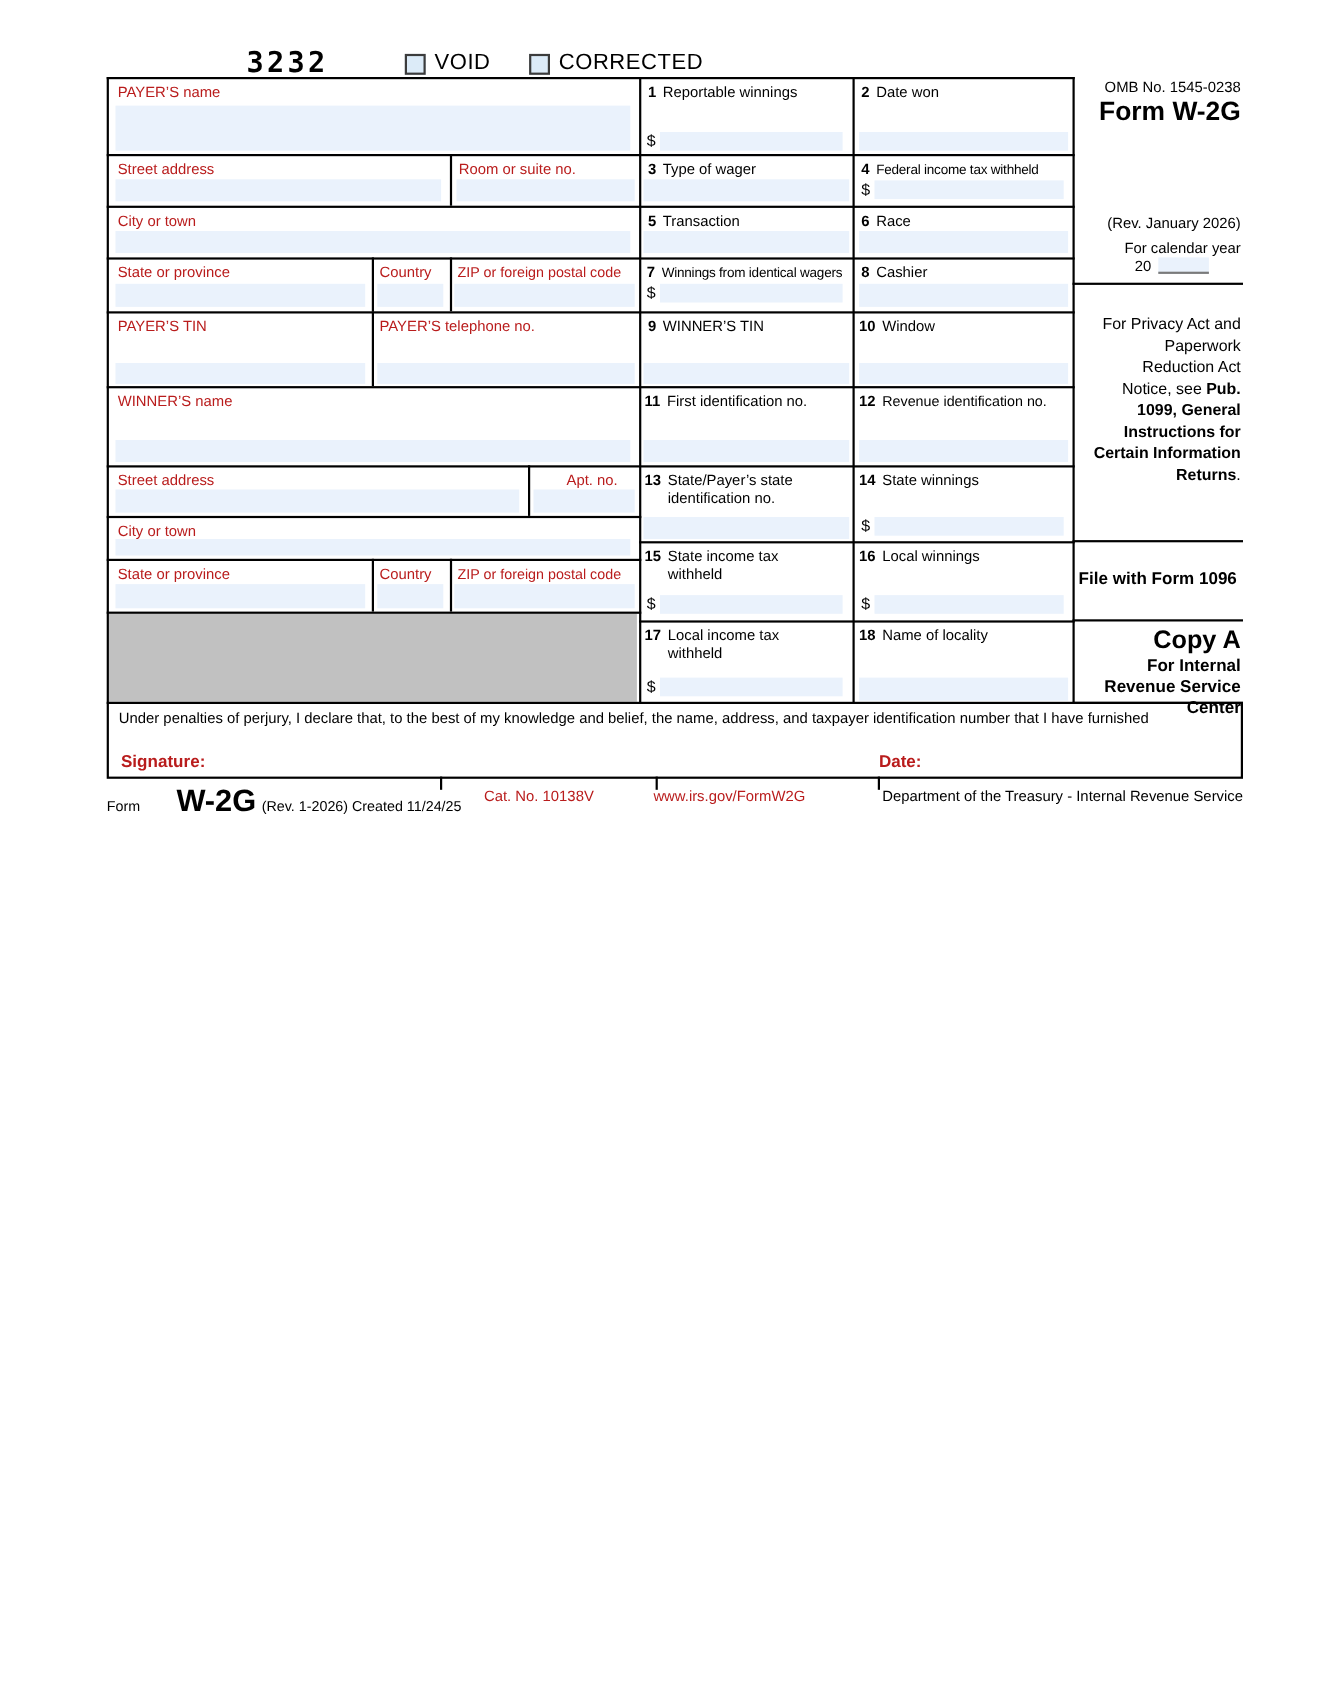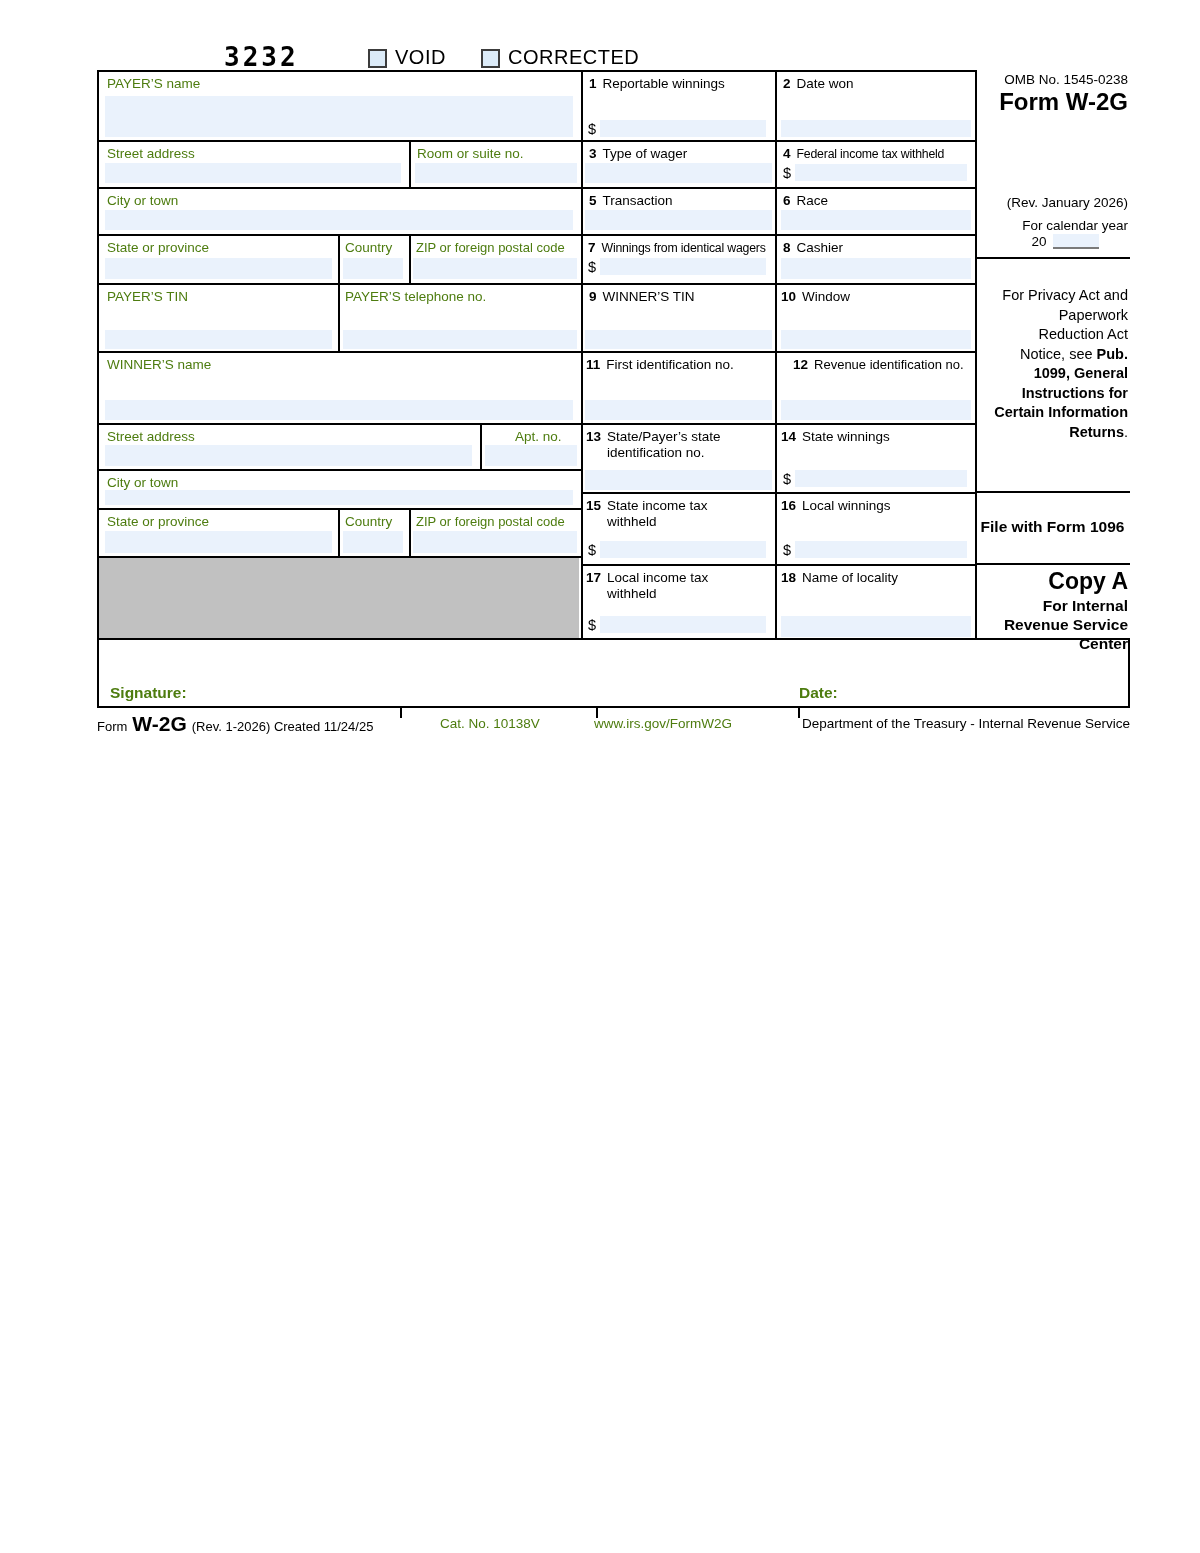--- a/index.html
+++ b/index.html
@@ -3,21 +3,21 @@
 <meta charset="utf-8">
 <style>
   * { margin:0; padding:0; box-sizing:border-box; }
   html,body { background:#ffffff; }
   .page {
     position:relative; width:1200px; height:1553px; background:#fff;
     font-family:"Liberation Sans", sans-serif; color:#000;
   }
   .vl { position:absolute; width:2px; background:#000; }
   .hl { position:absolute; height:2px; background:#000; }
-  .lbl { position:absolute; font-size:13.5px; color:#4d7c0f; white-space:nowrap; }
+  .lbl { position:absolute; font-size:13.5px; color:#b91c1c; white-space:nowrap; }
   .fill { position:absolute; background:#eaf2fc; }
   .bl { position:absolute; display:flex; gap:6px; font-size:13.5px; line-height:16px; }
   .bl b { flex:0 0 auto; }
   .bl .condensed { font-size:12.3px; letter-spacing:-0.2px; white-space:nowrap; }
   .amt { position:absolute; display:flex; align-items:flex-end; gap:4px; }
   .amt .cur { font-size:14.5px; line-height:16px; }
   .amt .afill { background:#eaf2fc; height:17px; }
   .ocr { position:absolute; font-family:"DejaVu Sans Mono", monospace; font-weight:bold; font-size:26px; letter-spacing:3px; }
   .cb { position:absolute; width:19px; height:19px; background:#dcebf8; border:2px solid #3c3c3c; }
   .cbl { position:absolute; font-size:20px; letter-spacing:0.5px; }
@@ -201,21 +201,21 @@
       <span>Cashier</span>
     </div>
   <div class="fill" style="left:781px; top:258px; width:190px; height:21px;"></div>
 
   <div class="bl" style="left:781px; top:289px; width:188px;">
       <b>10</b>
       <span>Window</span>
     </div>
   <div class="fill" style="left:781px; top:330px; width:190px; height:19px;"></div>
 
-  <div class="bl" style="left:781px; top:357px; width:190px;margin-left:12px;">
+  <div class="bl" style="left:781px; top:357px; width:190px;">
       <b>12</b>
       <span style="font-size:13px;">Revenue identification no.</span>
     </div>
   <div class="fill" style="left:781px; top:400px; width:190px; height:20px;"></div>
 
   <div class="bl" style="left:781px; top:429px; width:188px;">
       <b>14</b>
       <span>State winnings</span>
     </div>
   <div class="amt" style="left:783px; top:470px;">
@@ -251,30 +251,31 @@
     <span>For Privacy Act and Paperwork Reduction Act Notice, see</span>
     <b>Pub. 1099, General Instructions for Certain Information Returns</b><span>.</span>
   </div>
 
   <div class="rt" style="left:975px; top:518px; width:155px; font-size:15.5px; font-weight:bold; text-align:center;">File with Form 1096</div>
 
   <div class="rt" style="left:985px; top:568px; width:143px; font-size:23px; font-weight:bold;">Copy A</div>
   <div class="rt" style="left:975px; top:596px; width:153px; font-size:15.5px; font-weight:bold; line-height:19px;">For Internal Revenue Service Center</div>
 
   <div style="position:absolute; left:97px; top:638px; width:1033px; height:70px; border:2px solid #000;"></div>
+  <div class="decl" style="left:108px; top:645px; width:1010px;">Under penalties of perjury, I declare that, to the best of my knowledge and belief, the name, address, and taxpayer identification number that I have furnished</div>
   <div class="lbl" style="left:110px; top:684px; font-size:15.5px; font-weight:bold;">Signature:</div>
   <div class="lbl" style="left:799px; top:684px; font-size:15.5px; font-weight:bold;">Date:</div>
 
   <div class="tick" style="left:400px; top:706px;"></div>
   <div class="tick" style="left:596px; top:706px;"></div>
   <div class="tick" style="left:798px; top:706px;"></div>
 
   <div style="position:absolute; left:97px; top:712px; width:420px; display:flex; align-items:baseline; gap:5px; white-space:nowrap;">
     <span style="font-size:13px;">Form</span>
-    <span style="font-size:21px; font-weight:bold;">W-2G</span>
+    <span style="font-size:28px; font-weight:bold;margin-left:28px;">W-2G</span>
     <span style="font-size:13px;">(Rev. 1-2026) Created 11/24/25</span>
   </div>
   <div class="lbl" style="left:440px; top:716px;">Cat. No. 10138V</div>
   <div class="lbl" style="left:594px; top:716px;">www.irs.gov/FormW2G</div>
   <div class="rt" style="left:700px; top:716px; width:430px; font-size:13.5px; white-space:nowrap;">Department of the Treasury - Internal Revenue Service</div>
 
 
 </div>
 
 </body></html>

